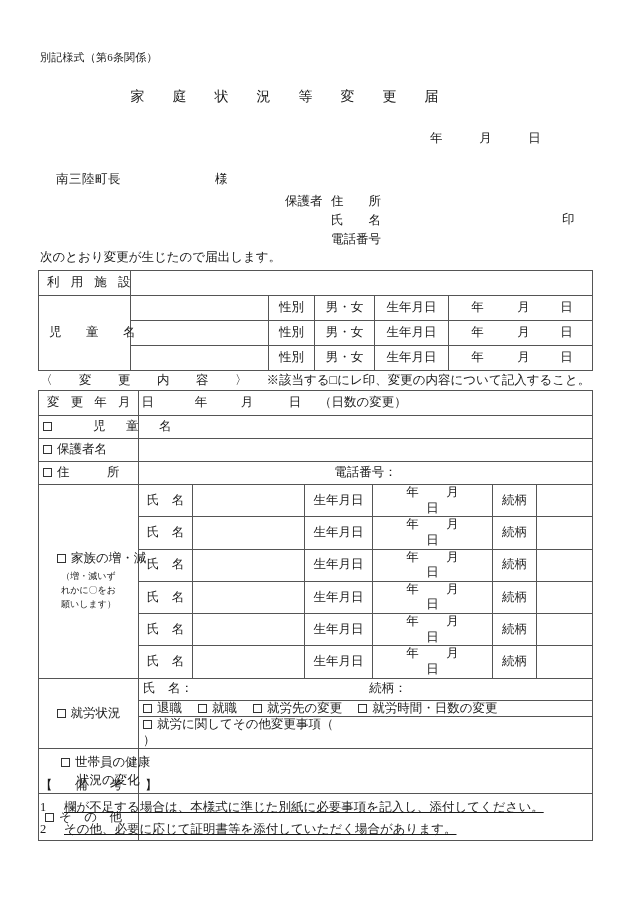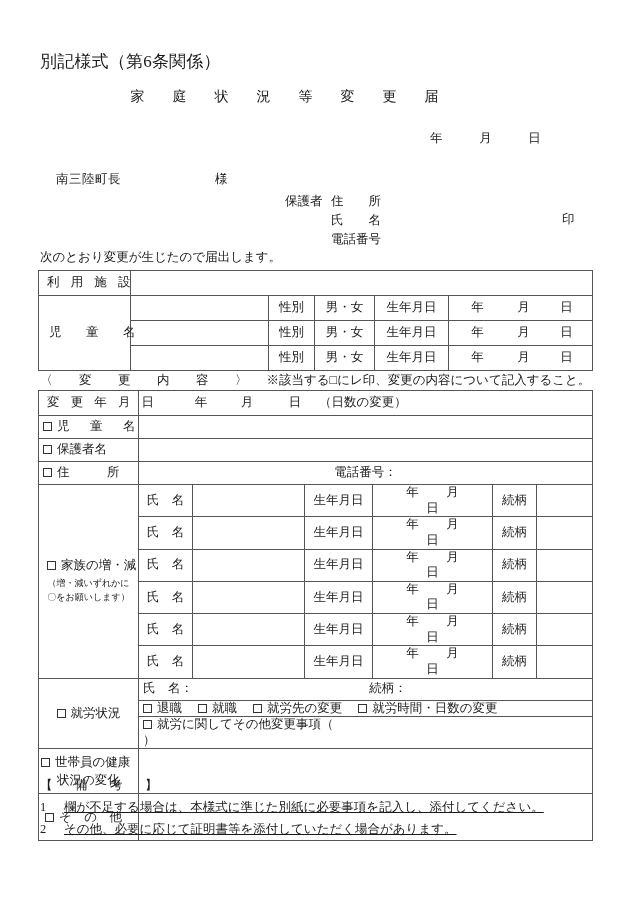--- a/index.html
+++ b/index.html
@@ -21,21 +21,21 @@
     left: 0; top: 0;
     width: 630px;
     height: 915px;
   }
 
   
   .form-code {
     position: absolute;
     left: 40px;
     top: 50px;
-    font-size: 17px;
+    font-size: 11px;
     letter-spacing: 0.2px;
   }
   .doc-title {
     position: absolute;
     left: 0;
     top: 88px;
     width: 569px;
     text-align: center;
     font-size: 14px;
     letter-spacing: 7px;
@@ -99,21 +99,21 @@
     border: 1px solid #555;
     padding: 0 4px;
     vertical-align: middle;
     line-height: 1.25;
   }
   .c { text-align: center; }
   .l { text-align: left; }
   .nowrap { white-space: nowrap; }
 
   .lbl-sp4 { letter-spacing: 6px; text-indent: 6px; }
-  .lbl-sp3 { letter-spacing: 4px; text-indent: 4px; }
+  .lbl-sp3 { letter-spacing: 4px; text-indent: 4px; margin-left: 36px; }
 
   
   .table1 {
     position: absolute;
     left: 38px;
     top: 270px;
     width: 554px;
   }
 
   
@@ -297,21 +297,21 @@
       </tr>
 
       <tr>
         <td class="l nowrap">
           <span class="chk"></span><span>住　　　所</span>
         </td>
         <td colspan="6" class="c" style="height:22px">電話番号：</td>
       </tr>
 
       <tr>
-        <td class="c" rowspan="6" style="padding:4px 8px">
+        <td class="c" rowspan="6" style="padding:4px 18px">
           <div style="white-space:nowrap"><span class="chk"></span><span>家族の増・減</span></div>
           <span class="sub-note">（増・減いずれかに〇をお願いします）</span>
         </td>
         <td class="c nowrap" style="height:21px">氏　名</td>
         <td></td>
         <td class="c nowrap">生年月日</td>
         <td class="c">
           <span style="display:inline-block;width:40px;text-align:center">年</span><span style="display:inline-block;width:40px;text-align:center">月</span><span style="display:inline-block;width:32px;text-align:center">日</span>
         </td>
         <td class="c nowrap">続柄</td>
@@ -388,21 +388,21 @@
           <span class="work-opt"><span class="chk"></span><span>退職</span></span><span class="work-opt"><span class="chk"></span><span>就職</span></span><span class="work-opt"><span class="chk"></span><span>就労先の変更</span></span><span class="work-opt"><span class="chk"></span><span>就労時間・日数の変更</span></span>
         </td>
       </tr>
       <tr>
         <td colspan="6" class="l" style="height:22px">
           <span class="chk"></span><span>就労に関してその他変更事項（</span><span style="display:inline-block;width:250px"></span><span>）</span>
         </td>
       </tr>
 
       <tr>
-        <td class="l" style="height:44px;line-height:1.5;padding-left:2px">
+        <td class="l" style="height:44px;line-height:1.5;padding-left:22px">
           <div style="white-space:nowrap"><span class="chk"></span><span>世帯員の健康</span></div>
           <div style="white-space:nowrap;padding-left:16px">状況の変化</div>
         </td>
         <td colspan="6"></td>
       </tr>
 
       <tr>
         <td class="l" style="height:46px;padding-left:6px;white-space:nowrap">
           <span class="chk"></span><span>そ　の　他</span>
         </td>

